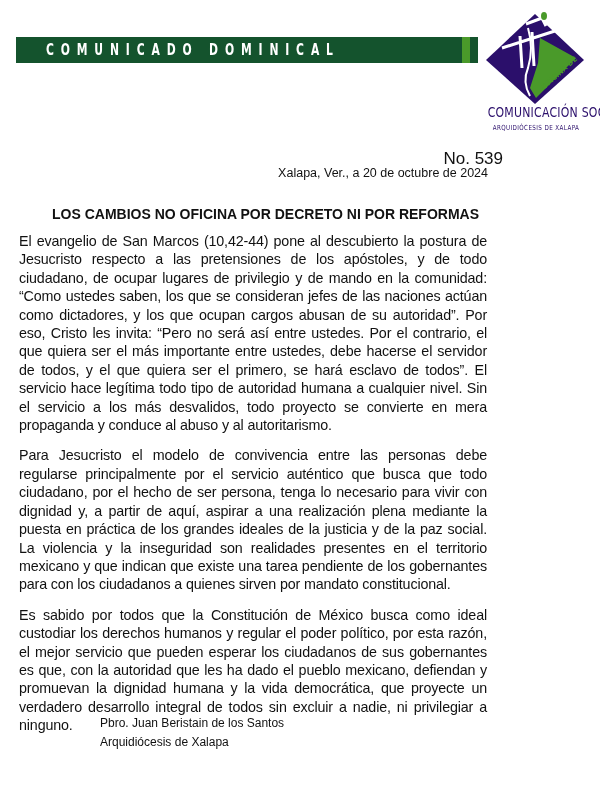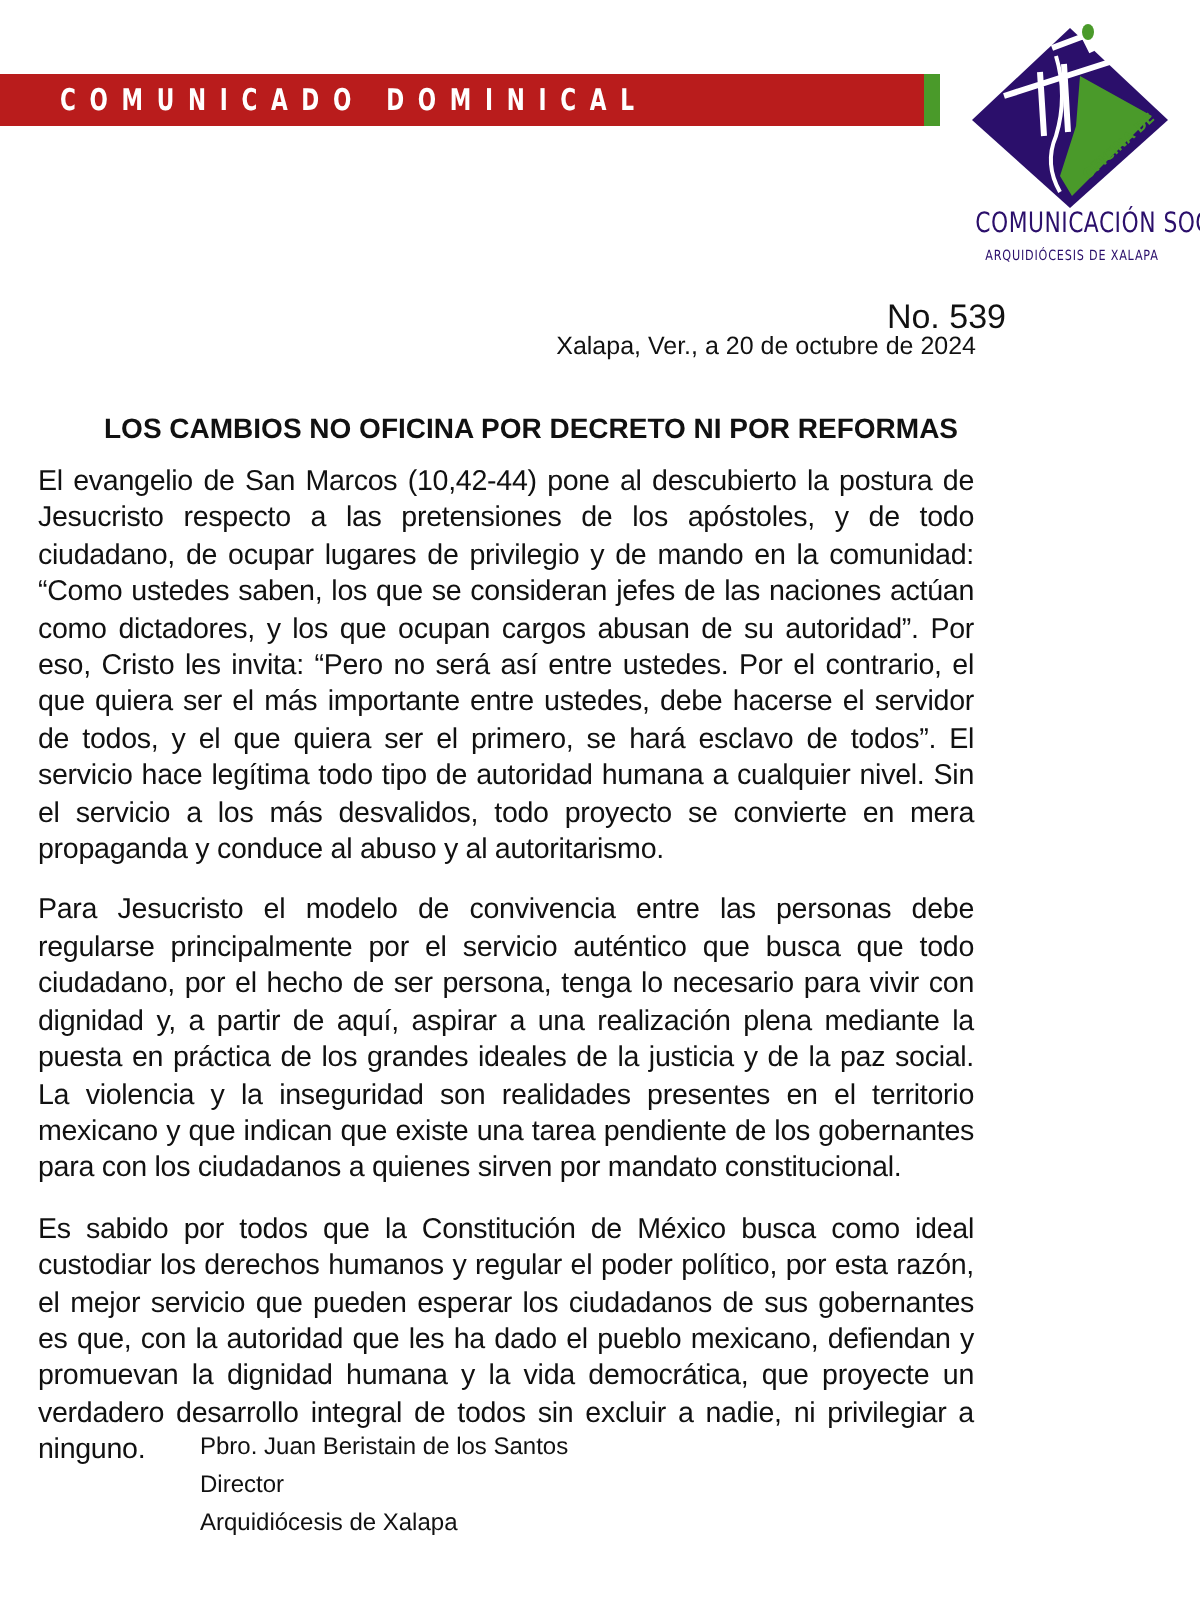--- a/index.html
+++ b/index.html
@@ -1,22 +1,22 @@
 <!DOCTYPE html>
 <html><head>
   <meta charset="utf-8">
   <style>
     html, body { margin: 0; padding: 0; }
     body {
       width: 600px; height: 800px; background: #ffffff; position: relative; overflow: hidden;
       font-family: "Liberation Sans", sans-serif; color: #111;
     }
     .banner {
-      position: absolute; left: 0; top: 37px; width: 462px; height: 26px;
-      background: #b91c1c;
+      position: absolute; left: 16px; top: 37px; width: 462px; height: 26px;
+      background: #14532d;
     }
     .banner-green {
       position: absolute; left: 462px; top: 37px; width: 8px; height: 26px; background: #4a9a2a;
     }
     .banner-text {
       position: absolute; left: 30px; top: 0; height: 26px; line-height: 26px;
       color: #ffffff; font-family: "DejaVu Sans", sans-serif; font-weight: bold;
       font-size: 15px; letter-spacing: 9.5px; transform: scaleX(0.72); transform-origin: left center;
       white-space: nowrap;
     }
@@ -82,15 +82,14 @@
 <div class="doc-title">LOS CAMBIOS NO OFICINA POR DECRETO NI POR REFORMAS</div>
 
 <div class="body">
   <p class="para">El evangelio de San Marcos (10,42-44) pone al descubierto la postura de Jesucristo respecto a las pretensiones de los apóstoles, y de todo ciudadano, de ocupar lugares de privilegio y de mando en la comunidad: “Como ustedes saben, los que se consideran jefes de las naciones actúan como dictadores, y los que ocupan cargos abusan de su autoridad”. Por eso, Cristo les invita: “Pero no será así entre ustedes. Por el contrario, el que quiera ser el más importante entre ustedes, debe hacerse el servidor de todos, y el que quiera ser el primero, se hará esclavo de todos”. El servicio hace legítima todo tipo de autoridad humana a cualquier nivel. Sin el servicio a los más desvalidos, todo proyecto se convierte en mera propaganda y conduce al abuso y al autoritarismo.</p>
   <p class="para">Para Jesucristo el modelo de convivencia entre las personas debe regularse principalmente por el servicio auténtico que busca que todo ciudadano, por el hecho de ser persona, tenga lo necesario para vivir con dignidad y, a partir de aquí, aspirar a una realización plena mediante la puesta en práctica de los grandes ideales de la justicia y de la paz social. La violencia y la inseguridad son realidades presentes en el territorio mexicano y que indican que existe una tarea pendiente de los gobernantes para con los ciudadanos a quienes sirven por mandato constitucional.</p>
   <p class="para">Es sabido por todos que la Constitución de México busca como ideal custodiar los derechos humanos y regular el poder político, por esta razón, el mejor servicio que pueden esperar los ciudadanos de sus gobernantes es que, con la autoridad que les ha dado el pueblo mexicano, defiendan y promuevan la dignidad humana y la vida democrática, que proyecte un verdadero desarrollo integral de todos sin excluir a nadie, ni privilegiar a ninguno.</p>
 </div>
 
 <div class="signature">
   <div>Pbro. Juan Beristain de los Santos</div>
-  <div>Director</div>
   <div>Arquidiócesis de Xalapa</div>
 </div>
 
 </body></html>

